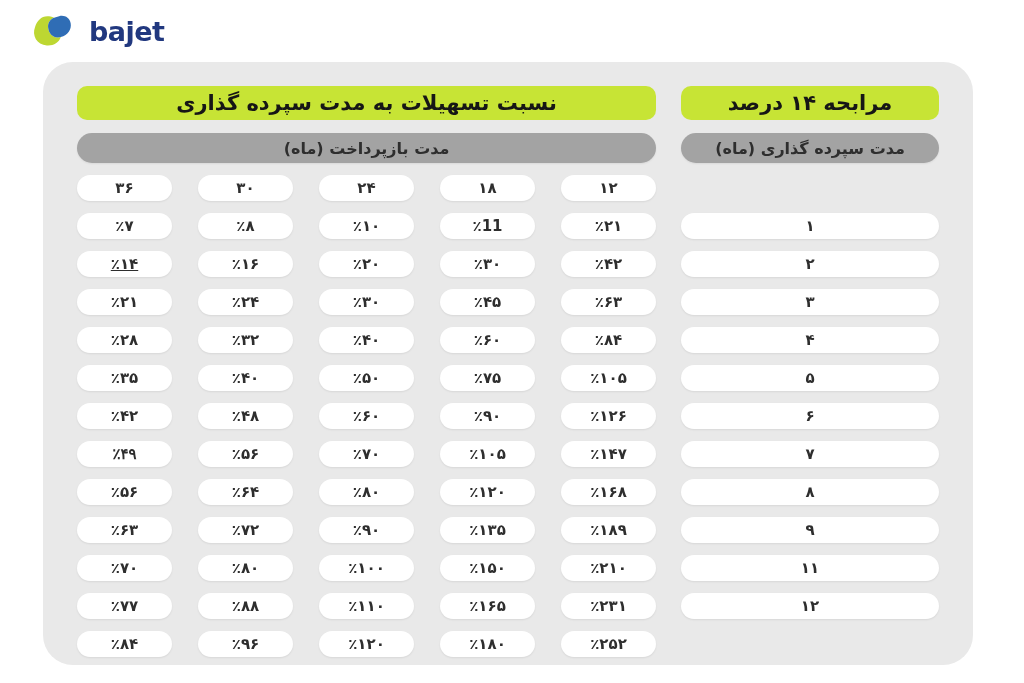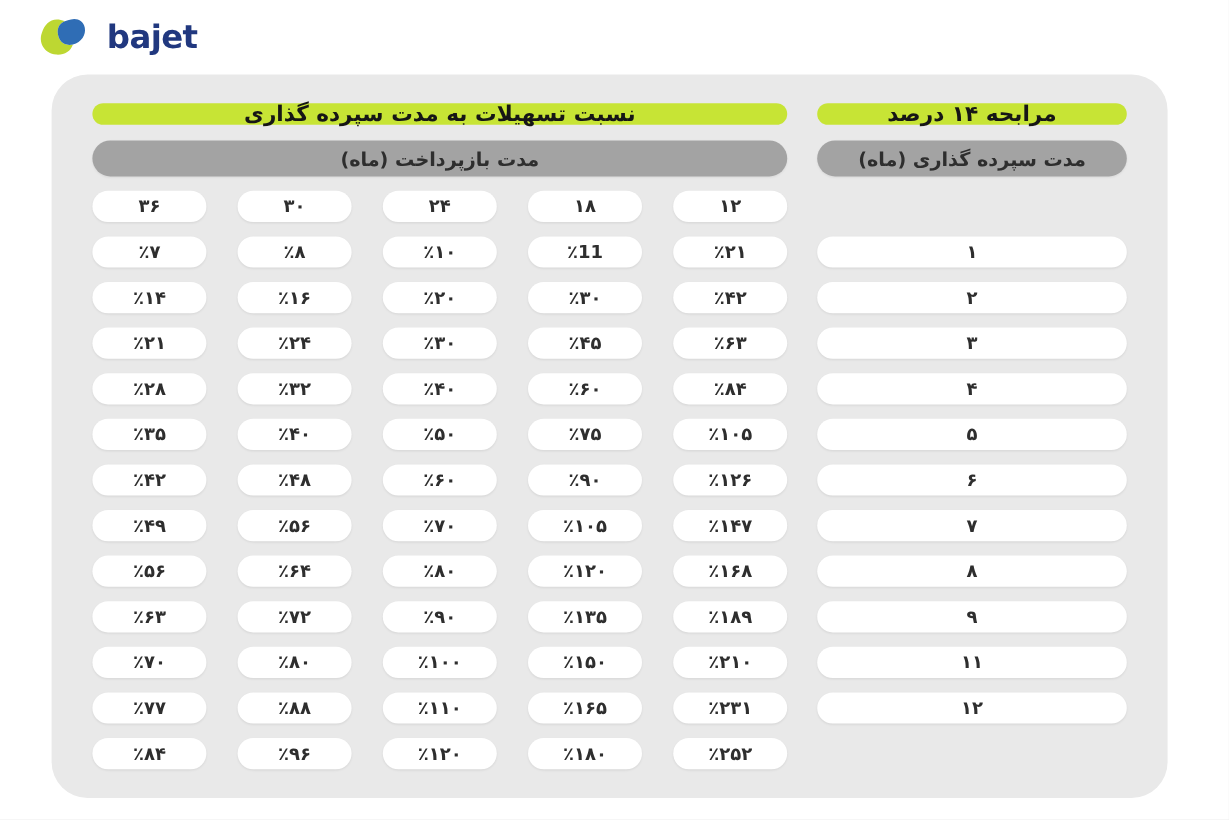--- a/index.html
+++ b/index.html
@@ -26,23 +26,23 @@
   
   .card{
     position:absolute;left:43px;top:62px;width:930px;height:603px;
     background:var(--card);border-radius:30px;box-sizing:border-box;
     padding:24px 34px 0 34px;
     display:flex;gap:25px;direction:rtl;
   }
   .deposit-section{width:258px;flex:none;}
   .ratio-section{flex:1;min-width:0;}
   .green-header{
-    height:18px;border-radius:10px;background:var(--green);
+    height:34px;border-radius:10px;background:var(--green);
     display:flex;align-items:center;justify-content:center;
-    font-weight:700;font-size:18px;color:#161616;
+    font-weight:700;font-size:21px;color:#161616;
   }
   .subheader{
     margin-top:13px;height:30px;border-radius:15px;background:#a3a3a3;
     box-shadow:0 1px 2px rgba(0,0,0,.07);
     display:flex;align-items:center;justify-content:center;
     font-weight:700;font-size:16px;color:var(--ink);
   }
   .pill{
     background:#fff;border-radius:13px;height:26px;
     box-shadow:0 1px 2px rgba(0,0,0,.08);
@@ -142,26 +142,26 @@
         <div class="pill" style="grid-area: 6 / 4;">٪۴۰</div>
         <div class="pill" style="grid-area: 7 / 4;">٪۴۸</div>
         <div class="pill" style="grid-area: 8 / 4;">٪۵۶</div>
         <div class="pill" style="grid-area: 9 / 4;">٪۶۴</div>
         <div class="pill" style="grid-area: 10 / 4;">٪۷۲</div>
         <div class="pill" style="grid-area: 11 / 4;">٪۸۰</div>
         <div class="pill" style="grid-area: 12 / 4;">٪۸۸</div>
         <div class="pill" style="grid-area: 13 / 4;">٪۹۶</div>
         <div class="pill" style="grid-area: 1 / 5;">۳۶</div>
         <div class="pill" style="grid-area: 2 / 5;">٪۷</div>
-        <div class="pill" style="grid-area: 3 / 5;">٪۱۴</div>
+        <div class="pill" style="grid-area: 3 / 5; text-decoration: underline;">٪۱۴</div>
         <div class="pill" style="grid-area: 4 / 5;">٪۲۱</div>
         <div class="pill" style="grid-area: 5 / 5;">٪۲۸</div>
         <div class="pill" style="grid-area: 6 / 5;">٪۳۵</div>
         <div class="pill" style="grid-area: 7 / 5;">٪۴۲</div>
-        <div class="pill" style="grid-area: 8 / 5;">٪۴۹</div>
+        <div class="pill" style="grid-area: 8 / 5; font-family: Liberation Serif, serif;">٪۴۹</div>
         <div class="pill" style="grid-area: 9 / 5;">٪۵۶</div>
         <div class="pill" style="grid-area: 10 / 5;">٪۶۳</div>
         <div class="pill" style="grid-area: 11 / 5;">٪۷۰</div>
         <div class="pill" style="grid-area: 12 / 5;">٪۷۷</div>
         <div class="pill" style="grid-area: 13 / 5;">٪۸۴</div>
       </div>
   </div>
 
 </div>
 

